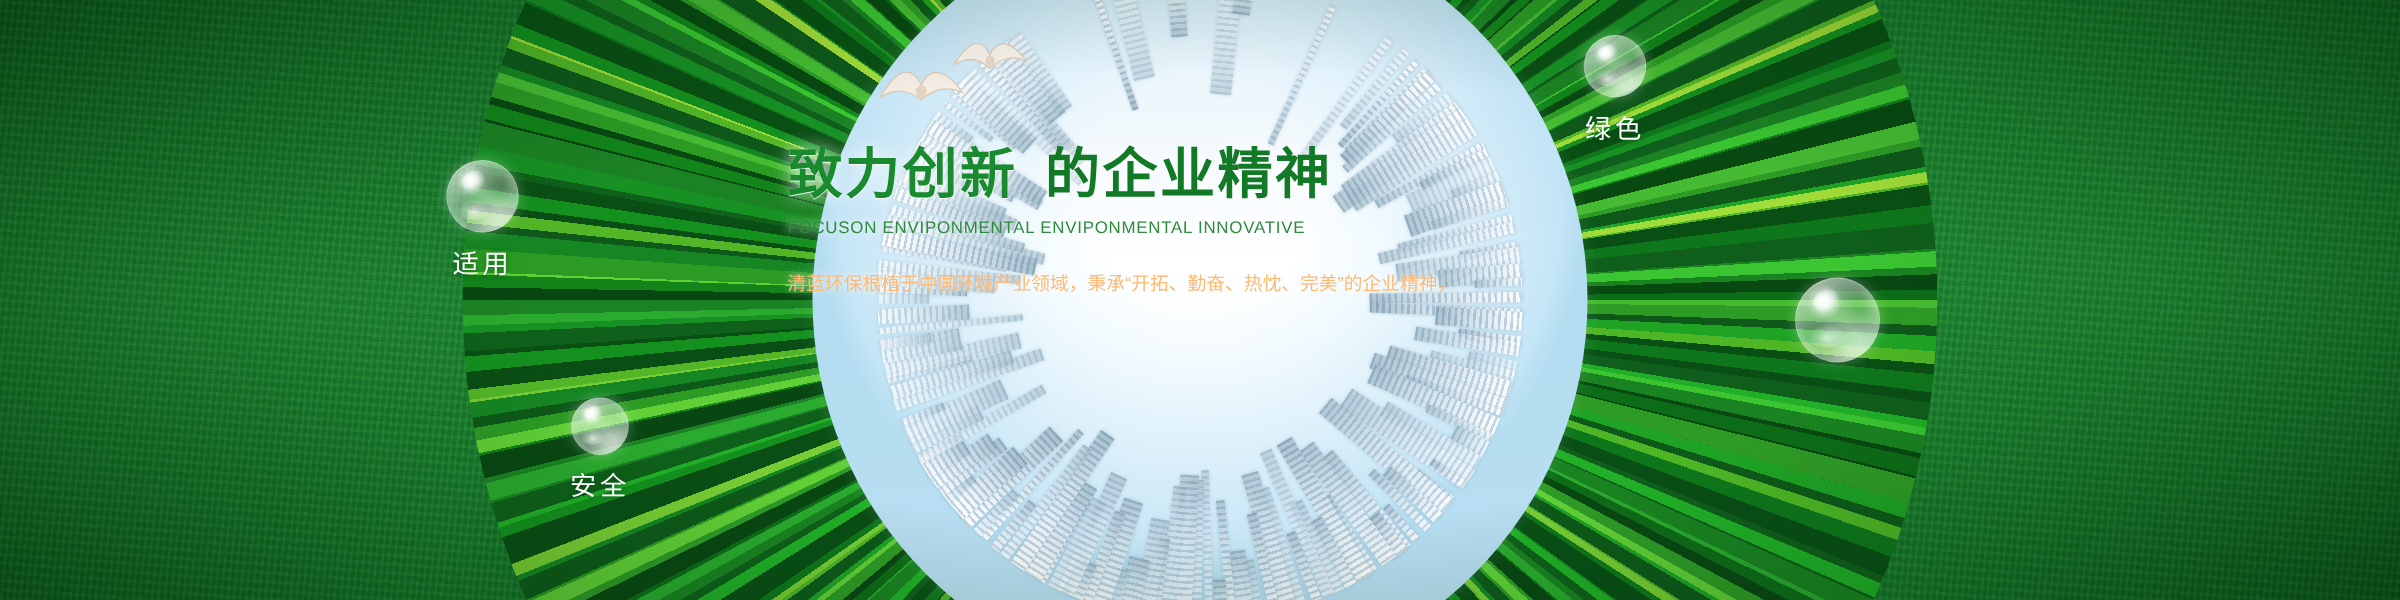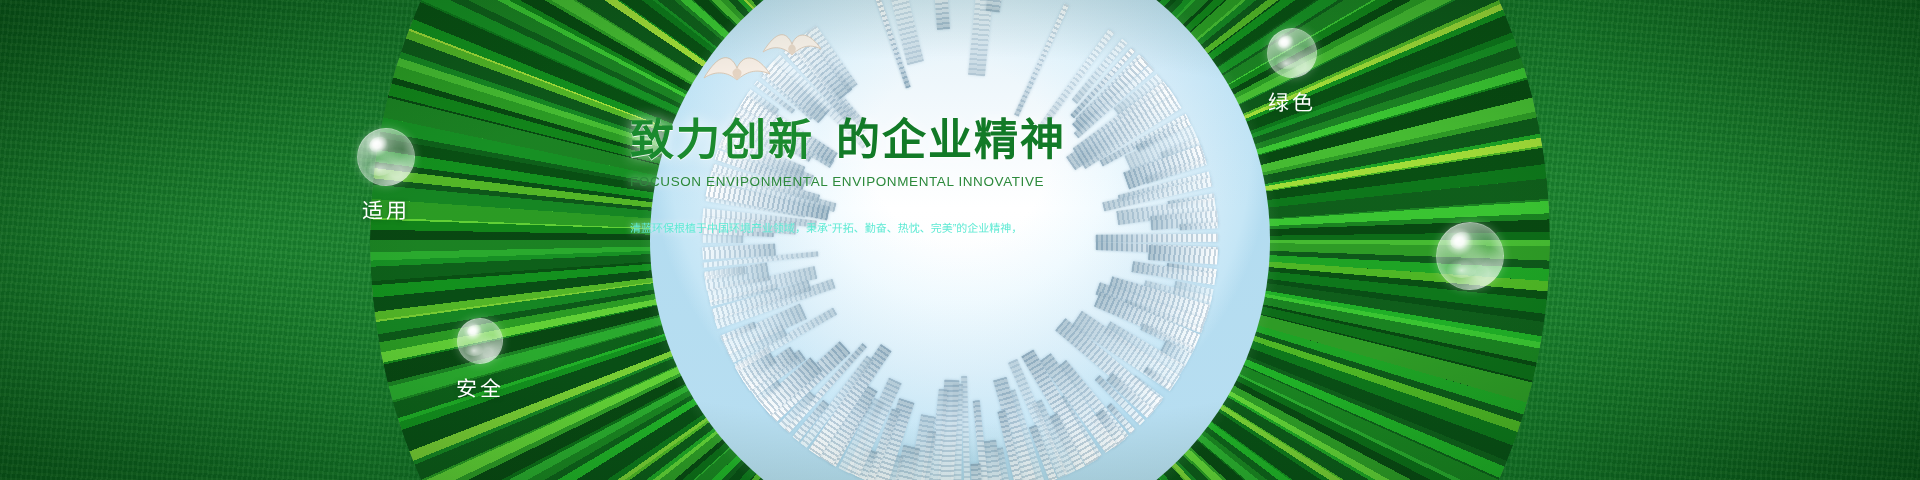--- a/index.html
+++ b/index.html
@@ -127,23 +127,23 @@
   .sub{
     margin-top:12px;
     font-size:13.5px;
     letter-spacing:.6px;
     color:#2d8a3c;
     white-space:nowrap;
     text-shadow:0 0 8px rgba(255,255,255,.9);
   }
   .para{
     margin-top:26px;
-    font-size:11px;
+    font-size:15px;
     line-height:26px;
-    color:#5eead4;
+    color:#fdba74;
     text-shadow:0 0 7px rgba(255,255,255,.85);
     white-space:nowrap;
   }
   .para div+div{margin-top:2px;}
 
   
   .feat{position:absolute;z-index:28;text-align:center;}
   .bubble{
     position:relative;
     border-radius:50%;

